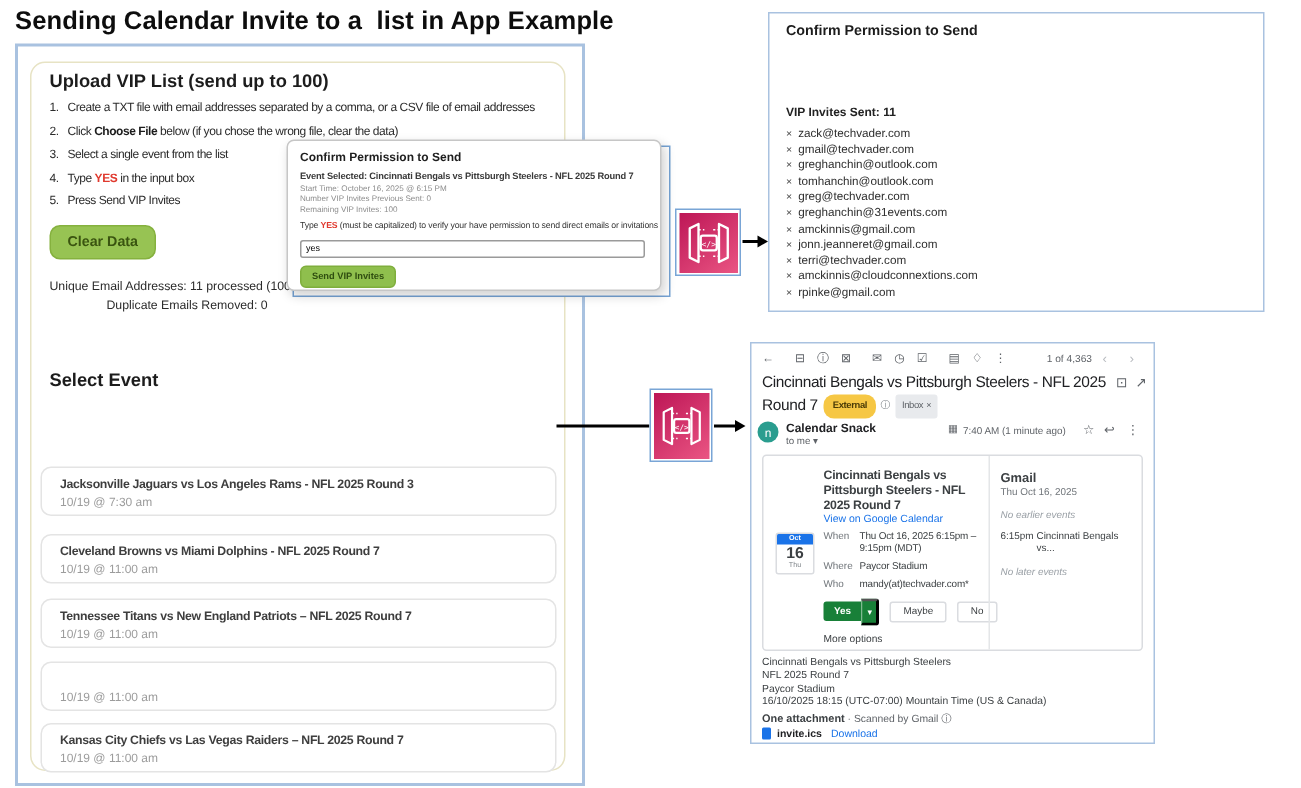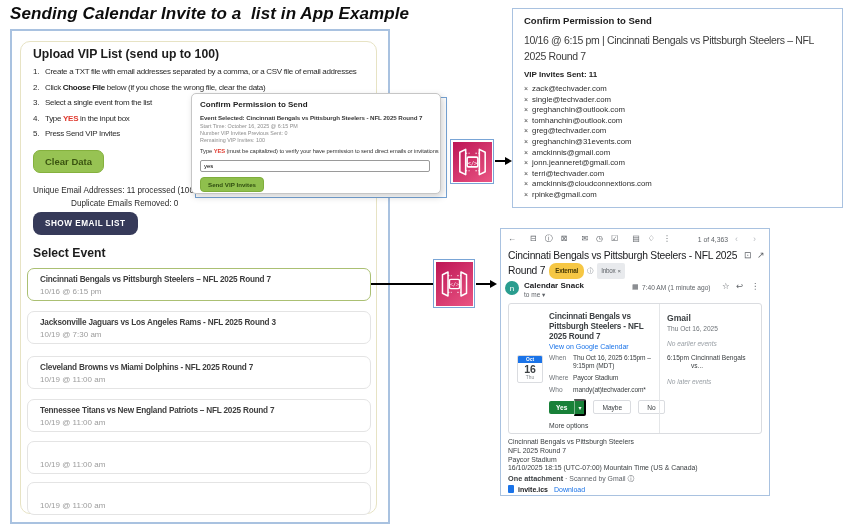--- a/index.html
+++ b/index.html
@@ -2,21 +2,21 @@
 <html><head>
 <meta charset="utf-8">
 <style>
   html,body{margin:0;padding:0;background:#fff;}
   body{font-family:"Liberation Sans", sans-serif; color:#222;}
   #stage{position:relative;width:867px;height:525px;background:#fff;overflow:hidden;}
   .abs{position:absolute;}
   .ic{font-style:normal;line-height:1;display:inline-block;}
 
   
-  #page-title{left:10px;top:4px;font-size:17px;font-weight:700;color:#0d0d0d;letter-spacing:.1px;white-space:pre;font-style:italic;}
+  #page-title{left:10px;top:4px;font-size:17px;font-weight:700;color:#0d0d0d;letter-spacing:.1px;white-space:pre;}
 
   
   #left-panel{left:10px;top:29px;width:376px;height:491px;border:2px solid #a9c2e0;background:#fff;}
   #vip-card{left:20px;top:41px;width:355px;height:471px;border:1.5px solid #e7e3c4;border-radius:10px;background:#fff;}
   #upload-heading{left:33px;top:47px;font-size:12.2px;font-weight:700;color:#1c1c1c;}
   #instr-list{left:33px;top:67px;}
   .instr{display:flex;white-space:nowrap;margin-bottom:6.5px;font-size:8px;letter-spacing:-.3px;color:#2b2b2b;}
   .instr .num{width:12px;flex:none;}
   .instr .em{font-weight:700;color:#1c1c1c;}
   .instr .em.red{color:#e03a2f;}
@@ -152,43 +152,39 @@
       </div>
     <div class="instr">
         <span class="num">5.</span>
         <span><span>Press Send VIP Invites</span><b class="em"></b><span></span></span>
       </div>
   </div>
 
   <button id="clear-btn" class="abs">Clear Data</button>
   <div id="stat-unique" class="abs">Unique Email Addresses: 11 processed (100 max)</div>
   <div id="stat-dup" class="abs">Duplicate Emails Removed: 0</div>
-  <button id="show-btn" class="abs">SHOW EMAIL LIST</button>
   <div id="select-heading" class="abs">Select Event</div>
 
-  <div id="ev0" class="event-card selected abs">
-    <span class="event-title">Cincinnati Bengals vs Pittsburgh Steelers – NFL 2025 Round 7</span>
-    <span class="event-time">10/16 @ 6:15 pm</span>
-  </div>
   <div id="ev1" class="event-card abs">
     <span class="event-title">Jacksonville Jaguars vs Los Angeles Rams - NFL 2025 Round 3</span>
     <span class="event-time">10/19 @ 7:30 am</span>
   </div>
   <div id="ev2" class="event-card abs">
     <span class="event-title">Cleveland Browns vs Miami Dolphins - NFL 2025 Round 7</span>
     <span class="event-time">10/19 @ 11:00 am</span>
   </div>
   <div id="ev3" class="event-card abs">
     <span class="event-title">Tennessee Titans vs New England Patriots – NFL 2025 Round 7</span>
     <span class="event-time">10/19 @ 11:00 am</span>
   </div>
   <div id="ev4" class="event-card abs">
     <span class="event-time">10/19 @ 11:00 am</span>
   </div>
   <div id="ev5" class="event-card abs">
+    <span class="event-title">Kansas City Chiefs vs Las Vegas Raiders – NFL 2025 Round 7</span>
     <span class="event-time">10/19 @ 11:00 am</span>
   </div>
 
   <div id="dialog-blue" class="abs"></div>
   <div id="dialog" class="abs">
     <div id="dlg-title">Confirm Permission to Send</div>
     <div id="dlg-event">Event Selected: Cincinnati Bengals vs Pittsburgh Steelers - NFL 2025 Round 7</div>
     <div class="dlg-line">Start Time: October 16, 2025 @ 6:15 PM</div>
     <div class="dlg-line">Number VIP Invites Previous Sent: 0</div>
     <div class="dlg-line">Remaining VIP Invites: 100</div>
@@ -235,25 +231,24 @@
         </g>
         <text x="20" y="22.6" font-size="5.5" fill="#fff" text-anchor="middle" font-family="DejaVu Sans Mono, monospace">&lt;/&gt;</text>
       </svg>
     </div>
   </div>
   <div id="arrow2b" class="arrow-line abs"></div>
   <div id="arrow2-head" class="ah abs"></div>
 
   <div id="confirm-panel" class="abs"></div>
   <div id="cp-title" class="abs">Confirm Permission to Send</div>
-  <div id="cp-event" class="abs">10/16 @ 6:15 pm | Cincinnati Bengals vs Pittsburgh Steelers – NFL 2025 Round 7</div>
   <div id="cp-sent" class="abs">VIP Invites Sent: 11</div>
   <div id="cp-emails" class="abs">
     <div class="em-row"><span class="x ic">×</span><span>zack@techvader.com</span></div>
-    <div class="em-row"><span class="x ic">×</span><span>single@techvader.com</span></div>
+    <div class="em-row"><span class="x ic">×</span><span>gmail@techvader.com</span></div>
     <div class="em-row"><span class="x ic">×</span><span>greghanchin@outlook.com</span></div>
     <div class="em-row"><span class="x ic">×</span><span>tomhanchin@outlook.com</span></div>
     <div class="em-row"><span class="x ic">×</span><span>greg@techvader.com</span></div>
     <div class="em-row"><span class="x ic">×</span><span>greghanchin@31events.com</span></div>
     <div class="em-row"><span class="x ic">×</span><span>amckinnis@gmail.com</span></div>
     <div class="em-row"><span class="x ic">×</span><span>jonn.jeanneret@gmail.com</span></div>
     <div class="em-row"><span class="x ic">×</span><span>terri@techvader.com</span></div>
     <div class="em-row"><span class="x ic">×</span><span>amckinnis@cloudconnextions.com</span></div>
     <div class="em-row"><span class="x ic">×</span><span>rpinke@gmail.com</span></div>
   </div>

